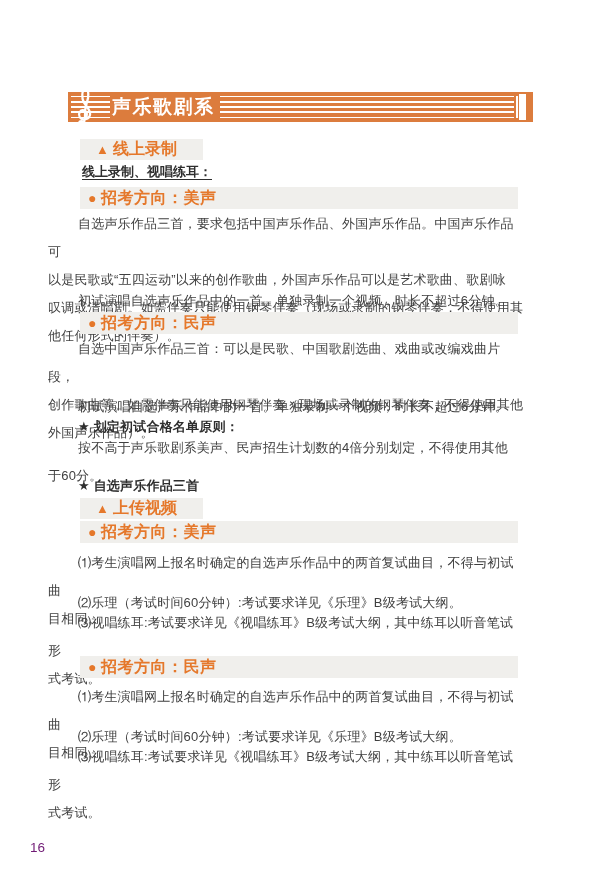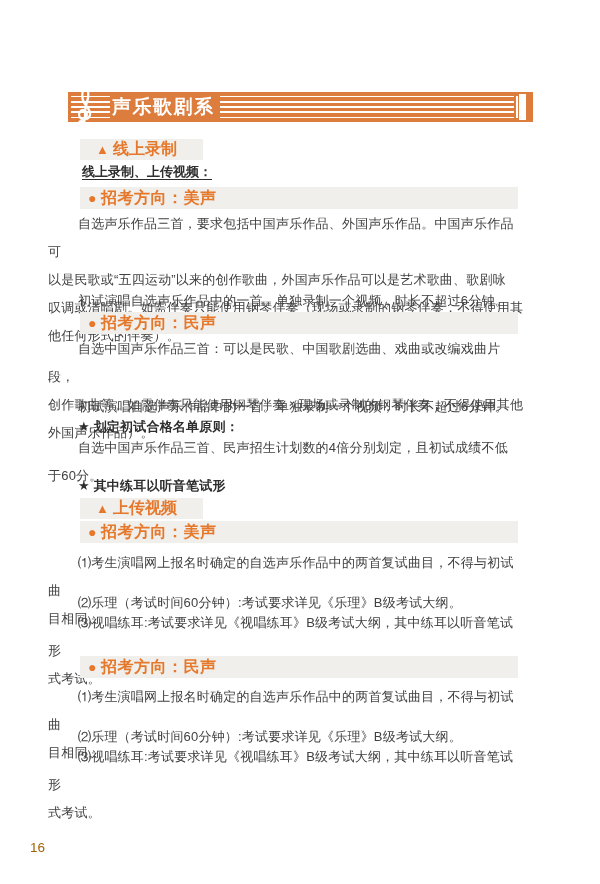--- a/index.html
+++ b/index.html
@@ -24,21 +24,21 @@
   .tri{font-size:13px;margin-right:4px;line-height:1;}
   .dirbar{position:absolute;left:80px;width:438px;height:22px;background:#f0efec;display:flex;align-items:center;
     padding-left:8px;box-sizing:border-box;color:#e5782b;font-weight:bold;font-size:16px;letter-spacing:.5px;white-space:nowrap;}
   .dot{font-size:14px;margin-right:4px;line-height:1;}
   
   .para{position:absolute;left:48px;width:476px;font-size:13px;line-height:28px;letter-spacing:.2px;
     white-space:pre-line;text-indent:30px;color:#404040;}
   .b{font-weight:bold;color:#2e2e2e;}
   .note{position:absolute;left:82px;font-size:13px;line-height:18px;font-weight:bold;color:#2e2e2e;
     text-decoration:underline;text-underline-offset:3px;white-space:nowrap;}
-  .pagenum{position:absolute;left:30px;top:840px;font-size:13.5px;color:#a16207;}
+  .pagenum{position:absolute;left:30px;top:840px;font-size:13.5px;color:#701a75;}
 </style>
 </head>
 <body>
 
 <div class="page">
 
   <div class="banner">
     <div class="staff staff-left"></div>
     <svg class="clef" width="23" height="44" viewBox="0 0 23 44">
       <circle cx="9.4" cy="38.3" r="3.3" fill="#ffffff"></circle>
@@ -48,21 +48,21 @@
     <div class="staff staff-right"></div>
     <div class="barline-thin"></div>
     <div class="barline-thick"></div>
   </div>
 
   <div class="subhead" style="top:139px;">
     <span class="tri">▲</span>
     <span>线上录制</span>
   </div>
 
-  <div class="note" style="top:163px;">线上录制、上传视频：</div>
+  <div class="note" style="top:163px;">线上录制、视唱练耳：</div>
 
   <div class="dirbar" style="top:187px;">
     <span class="dot">●</span>
     <span>招考方向：美声</span>
   </div>
   <div class="para" style="top:210px;">自选声乐作品三首，要求包括中国声乐作品、外国声乐作品。中国声乐作品可
 以是民歌或“五四运动”以来的创作歌曲，外国声乐作品可以是艺术歌曲、歌剧咏
 叹调或清唱剧。如需伴奏只能使用钢琴伴奏（现场或录制的钢琴伴奏，不得使用其
 他任何形式的伴奏）。</div>
   <div class="para" style="top:287px;">初试演唱自选声乐作品中的一首。单独录制一个视频，时长不超过6分钟。</div>
@@ -70,23 +70,23 @@
   <div class="dirbar" style="top:312px;">
     <span class="dot">●</span>
     <span>招考方向：民声</span>
   </div>
   <div class="para" style="top:335px;">自选中国声乐作品三首：可以是民歌、中国歌剧选曲、戏曲或改编戏曲片段，
 创作歌曲等。如需伴奏只能使用钢琴伴奏（现场或录制的钢琴伴奏，不得使用其他
 外国声乐作品）。</div>
   <div class="para" style="top:393px;">初试演唱自选声乐作品中的一首。单独录制一个视频，时长不超过6分钟。</div>
 
   <div class="para b" style="top:413px;">★ 划定初试合格名单原则：</div>
-  <div class="para" style="top:434px;">自选中国声乐作品三首、民声招生计划数的4倍分别划定，且初试成绩不低
+  <div class="para" style="top:434px;">按不高于声乐歌剧系美声、民声招生计划数的4倍分别划定，不得使用其他
 于60分。</div>
-  <div class="para b" style="top:472px;">★ 其中练耳以听音笔试形</div>
+  <div class="para b" style="top:472px;">★ 自选声乐作品三首</div>
 
   <div class="subhead" style="top:498px;">
     <span class="tri">▲</span>
     <span>上传视频</span>
   </div>
 
   <div class="dirbar" style="top:521px;">
     <span class="dot">●</span>
     <span>招考方向：美声</span>
   </div>

